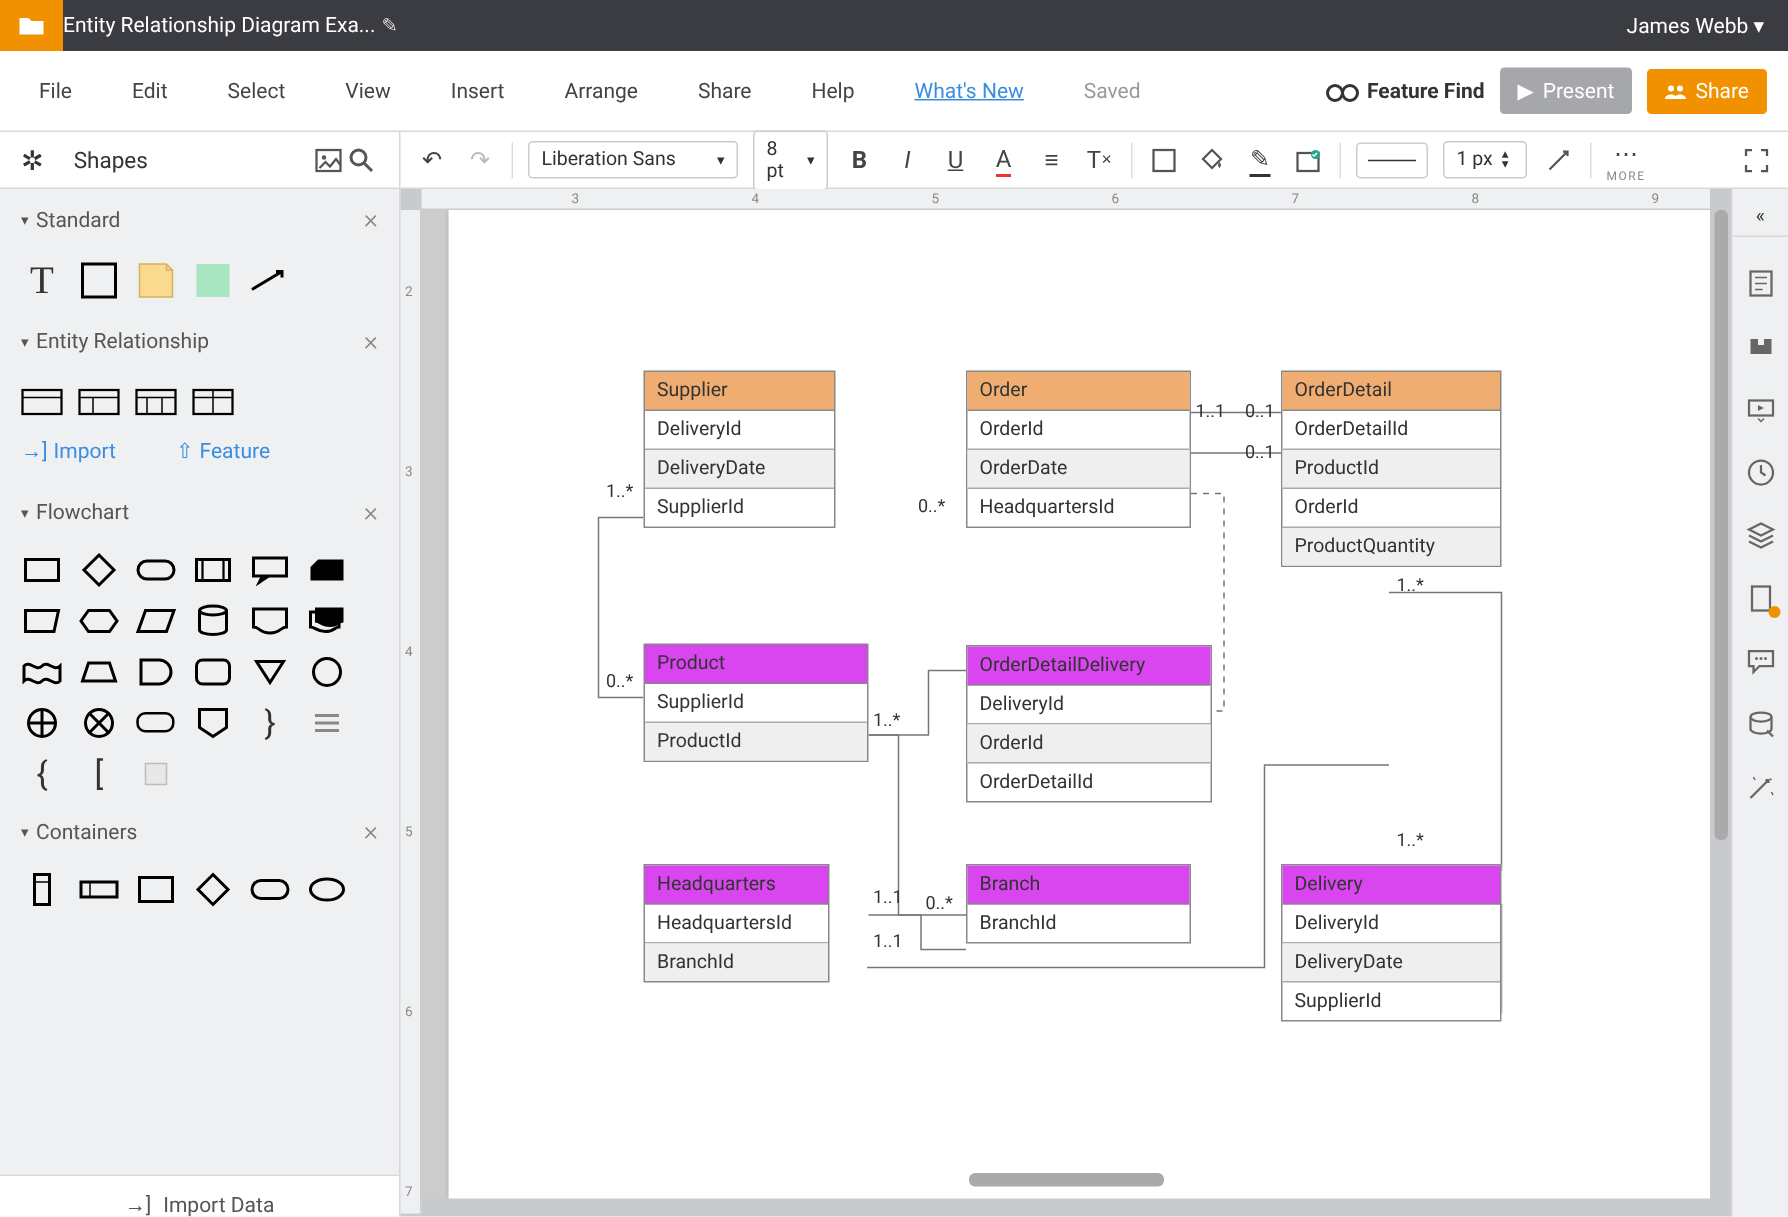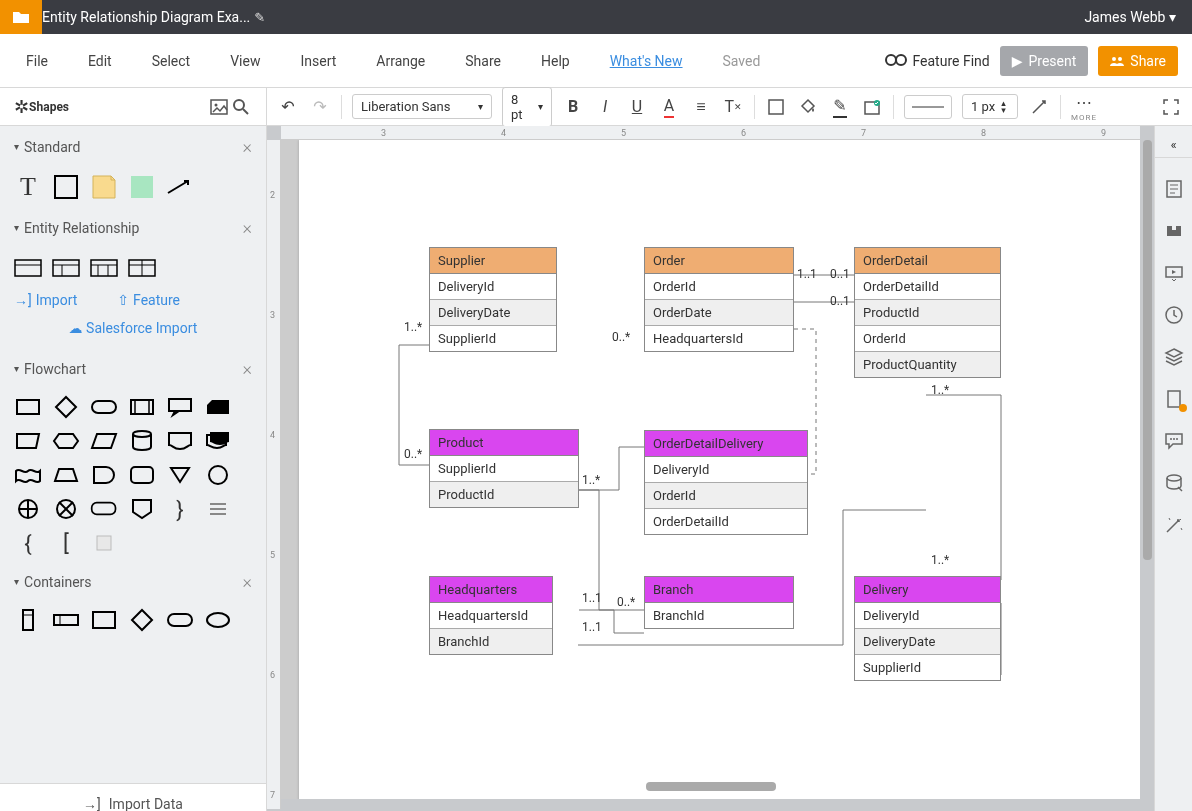--- a/index.html
+++ b/index.html
@@ -11,24 +11,24 @@
 .titlebar .spacer{flex:1}
 .titlebar .user{padding:0 16px;font-size:14px}
 .menubar{height:54px;background:#fff;border-bottom:1px solid #d8d8d8;display:flex;align-items:center;padding:11px 14px;gap:16px}
 .menubar .mi{padding:6px 12px;font-size:14px;color:#444;cursor:pointer}
 .menubar .link{color:#3a8de0;text-decoration:underline}
 .menubar .muted{color:#999}
 .menubar .right{margin-left:auto;display:flex;align-items:center;gap:10px}
 .btn{padding:7px 12px;border-radius:3px;font-size:14px;display:inline-flex;align-items:center;gap:6px;cursor:pointer;border:none}
 .btn-grey{background:#a5a7ab;color:#fff}
 .btn-orange{background:#f29100;color:#fff}
-.ff{display:flex;align-items:flex-start;gap:6px;font-size:14px;font-weight:400;color:#333}
+.ff{display:flex;align-items:flex-end;gap:6px;font-size:14px;font-weight:700;color:#333}
 .toolbar{height:38px;background:#fff;border-bottom:1px solid #d8d8d8;display:flex;align-items:center}
 .tb-left{width:267px;height:100%;display:flex;align-items:center;padding:0 14px;border-right:1px solid #d8d8d8}
-.tb-left .shapes-label{font-weight:700;font-size:12px;margin-left:0}
+.tb-left .shapes-label{font-weight:400;font-size:15px;margin-left:20px}
 .tb-right{flex:1;display:flex;align-items:center;padding:0 10px;gap:10px}
 .sel{border:1px solid #ccc;border-radius:3px;background:#fff;padding:4px 8px;font-size:13px;display:flex;align-items:center;gap:6px}
 .sel.font{width:140px;justify-content:space-between}
 .sel.size{width:50px;justify-content:space-between}
 .tb-icon{width:22px;height:22px;display:flex;align-items:center;justify-content:center;color:#444;font-size:16px}
 .tb-sep{width:1px;height:24px;background:#ddd}
 .underline-red{border-bottom:2px solid #e33;padding-bottom:1px}
 .underline-blk{border-bottom:2px solid #333;padding-bottom:1px}
 .line-sel{border:1px solid #ccc;border-radius:3px;width:48px;height:24px;display:flex;align-items:center;justify-content:center}
 .more-lbl{font-size:8px;color:#888;letter-spacing:1px}
@@ -272,21 +272,20 @@
             <rect x="1" y="1" width="26" height="16" fill="none" stroke="#000" stroke-width="1.5"></rect>
             <line x1="1" y1="6" x2="27" y2="6" stroke="#000"></line>
             <line x1="14" y1="1" x2="14" y2="17" stroke="#000"></line>
           </svg>
         </div>
     </div>
     <div class="er-links">
       <span style="display:flex;align-items:center;gap:4px">→] <span>Import</span></span>
       <span style="display:flex;align-items:center;gap:4px">⇧ <span>Feature</span></span>
     </div>
-    <div style="text-align:center;color:#3a8de0;font-size:14px;padding-bottom:12px">☁ <span>Salesforce Import</span></div>
 
     <div class="panel-header">
         <span class="chev">▾</span>
         <span>Flowchart</span>
         <span class="x">×</span>
       </div>
     <div class="flow-grid">
       <div class="shape-cell">
           <svg width="26" height="20">
             <rect x="2" y="3" width="22" height="14" fill="none" stroke="#000" stroke-width="2"></rect>

